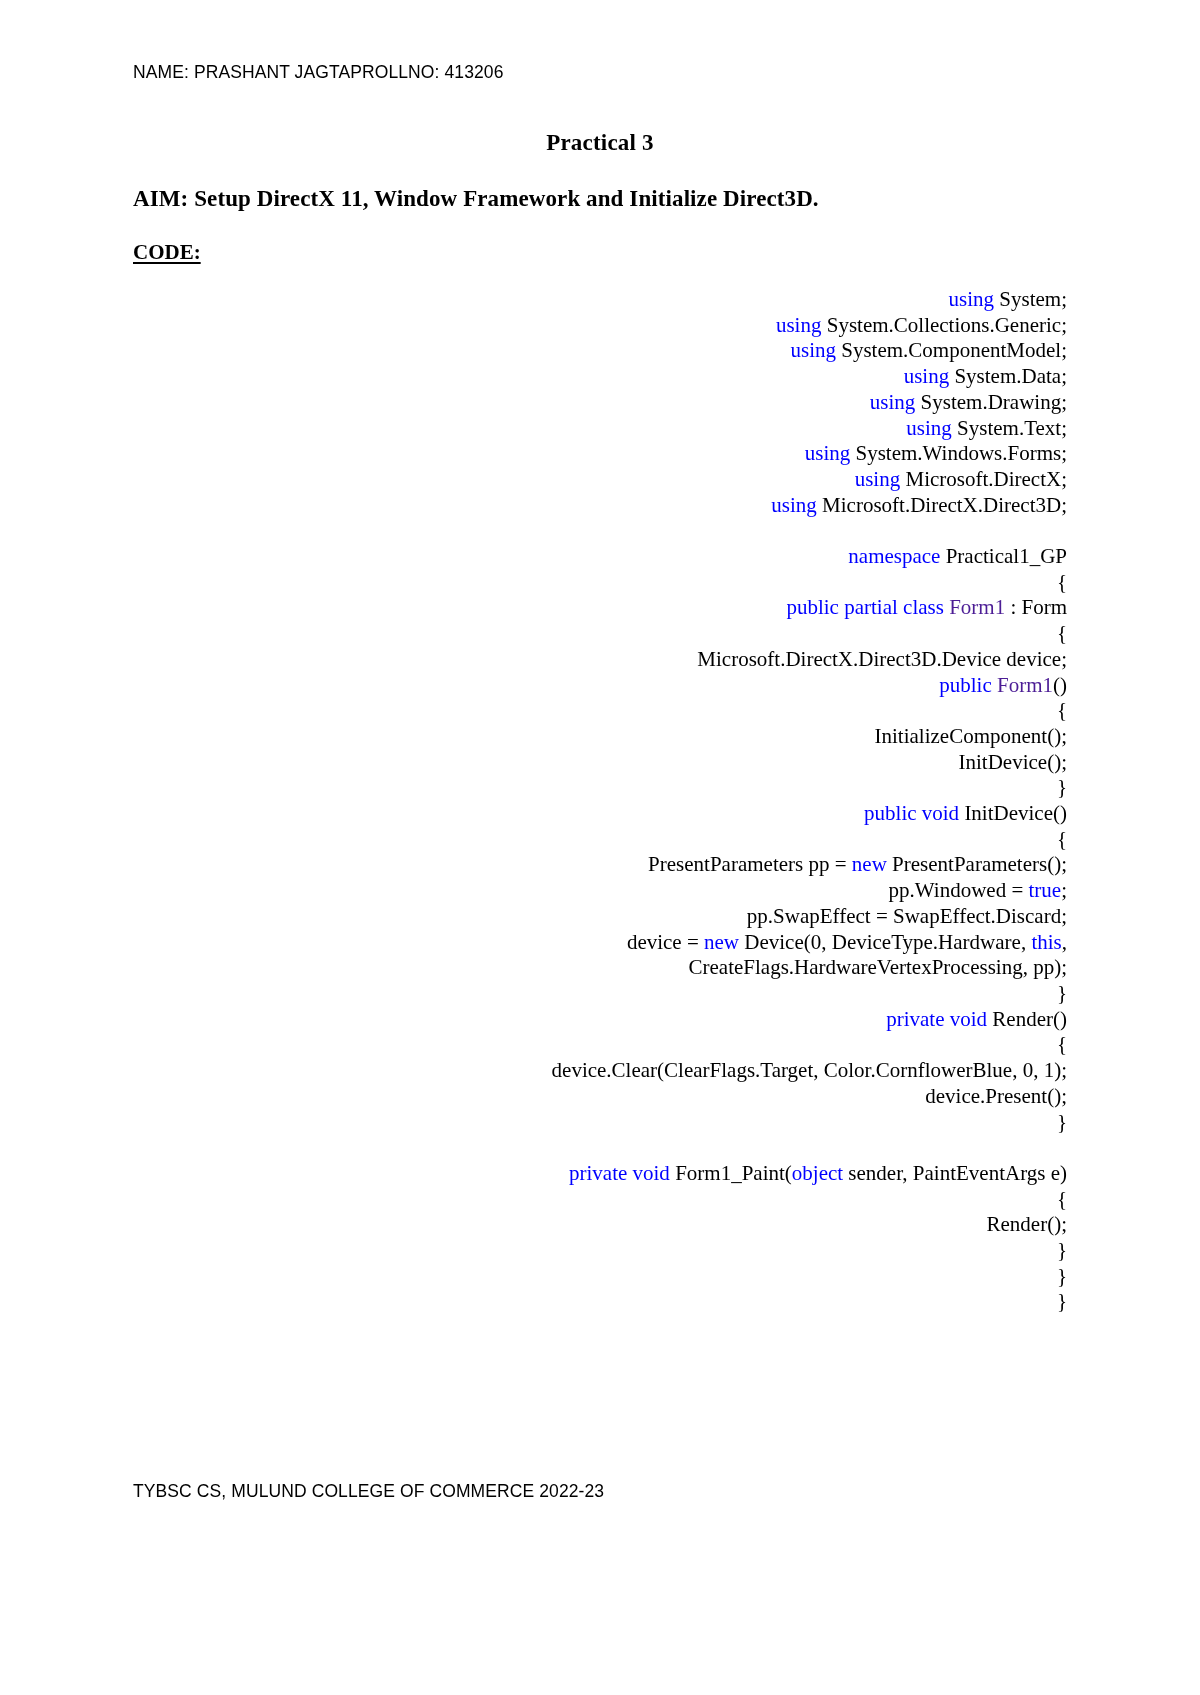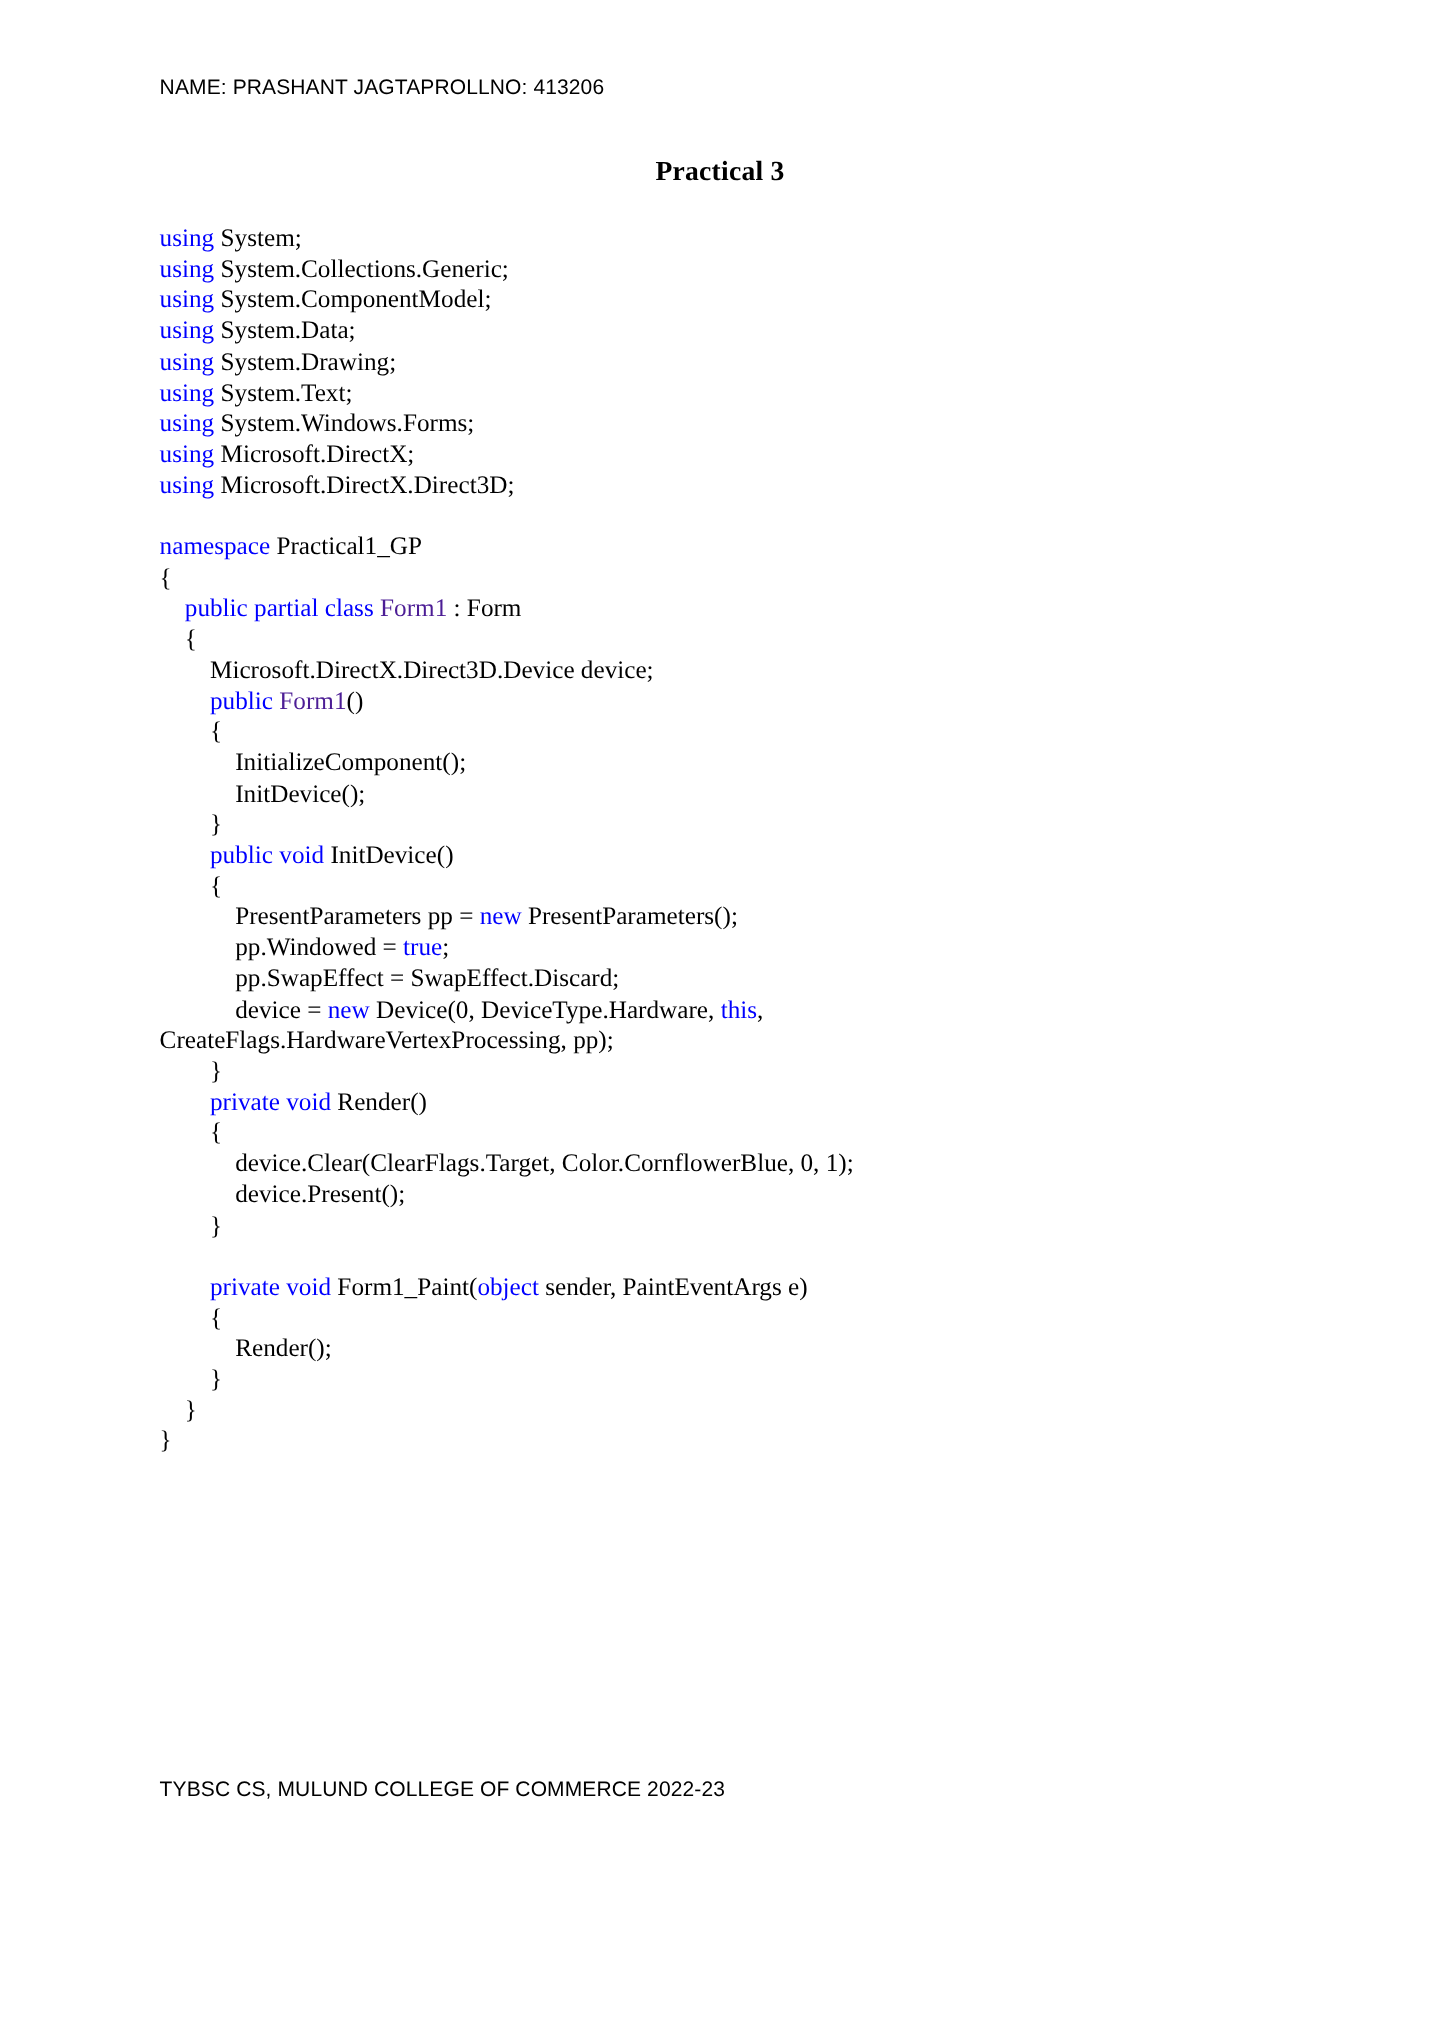--- a/index.html
+++ b/index.html
@@ -76,34 +76,37 @@
   .code-block {
     font-family: "Liberation Serif", "DejaVu Serif", serif;
     font-size: 21px;
     line-height: 25.7px;
     white-space: pre-wrap;
     color: #000000;
   }
   .code-line {
     white-space: pre-wrap;
     min-height: 25.7px;
+    text-align: right;
   }
   .kw  { color: #0000FF; }
   .typ { color: #4c1d95; }
 </style>
 </head>
 <body>
 
 <div class="page">
 
   <div class="doc-header">
     <span>NAME: PRASHANT JAGTAP</span>
     <span>ROLLNO: 413206</span>
   </div>
 
   <div class="content">
     <div class="title">Practical 3</div>
+    <div class="aim">AIM: Setup DirectX 11, Window Framework and Initialize Direct3D.</div>
+    <div><span class="code-label">CODE:</span></div>
     <div class="code-block"><div class="code-line"><span class="kw">using</span><span> System;</span></div><div class="code-line"><span class="kw">using</span><span> System.Collections.Generic;</span></div><div class="code-line"><span class="kw">using</span><span> System.ComponentModel;</span></div><div class="code-line"><span class="kw">using</span><span> System.Data;</span></div><div class="code-line"><span class="kw">using</span><span> System.Drawing;</span></div><div class="code-line"><span class="kw">using</span><span> System.Text;</span></div><div class="code-line"><span class="kw">using</span><span> System.Windows.Forms;</span></div><div class="code-line"><span class="kw">using</span><span> Microsoft.DirectX;</span></div><div class="code-line"><span class="kw">using</span><span> Microsoft.DirectX.Direct3D;</span></div><div class="code-line">&nbsp;</div><div class="code-line"><span class="kw">namespace</span><span> Practical1_GP</span></div><div class="code-line"><span>{</span></div><div class="code-line"><span>    </span><span class="kw">public partial class</span><span> </span><span class="typ">Form1</span><span> : Form</span></div><div class="code-line"><span>    {</span></div><div class="code-line"><span>        Microsoft.DirectX.Direct3D.Device device;</span></div><div class="code-line"><span>        </span><span class="kw">public</span><span> </span><span class="typ">Form1</span><span>()</span></div><div class="code-line"><span>        {</span></div><div class="code-line"><span>            InitializeComponent();</span></div><div class="code-line"><span>            InitDevice();</span></div><div class="code-line"><span>        }</span></div><div class="code-line"><span>        </span><span class="kw">public void</span><span> InitDevice()</span></div><div class="code-line"><span>        {</span></div><div class="code-line"><span>            PresentParameters pp = </span><span class="kw">new</span><span> PresentParameters();</span></div><div class="code-line"><span>            pp.Windowed = </span><span class="kw">true</span><span>;</span></div><div class="code-line"><span>            pp.SwapEffect = SwapEffect.Discard;</span></div><div class="code-line"><span>            device = </span><span class="kw">new</span><span> Device(0, DeviceType.Hardware, </span><span class="kw">this</span><span>,</span></div><div class="code-line"><span>CreateFlags.HardwareVertexProcessing, pp);</span></div><div class="code-line"><span>        }</span></div><div class="code-line"><span>        </span><span class="kw">private void</span><span> Render()</span></div><div class="code-line"><span>        {</span></div><div class="code-line"><span>            device.Clear(ClearFlags.Target, Color.CornflowerBlue, 0, 1);</span></div><div class="code-line"><span>            device.Present();</span></div><div class="code-line"><span>        }</span></div><div class="code-line">&nbsp;</div><div class="code-line"><span>        </span><span class="kw">private void</span><span> Form1_Paint(</span><span class="kw">object</span><span> sender, PaintEventArgs e)</span></div><div class="code-line"><span>        {</span></div><div class="code-line"><span>            Render();</span></div><div class="code-line"><span>        }</span></div><div class="code-line"><span>    }</span></div><div class="code-line"><span>}</span></div></div>
   </div>
 
   <div class="doc-footer">TYBSC CS, MULUND COLLEGE OF COMMERCE 2022-23</div>
 
 </div>
 
 </body></html>

